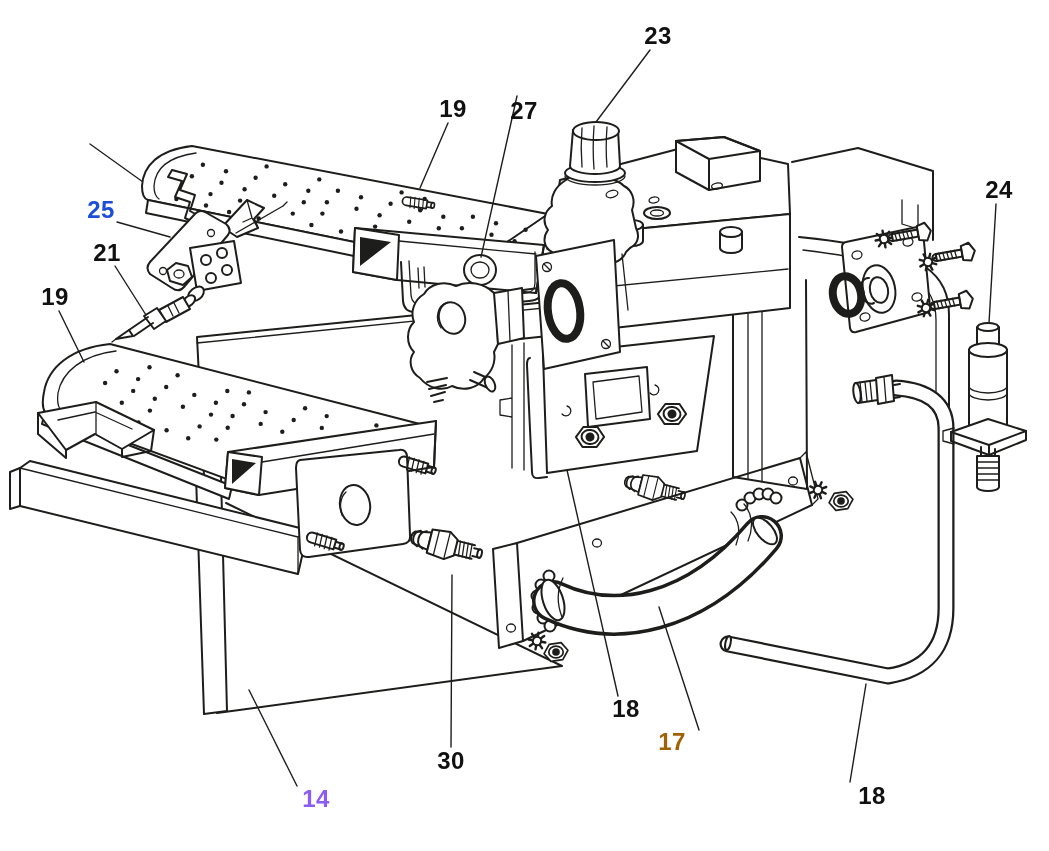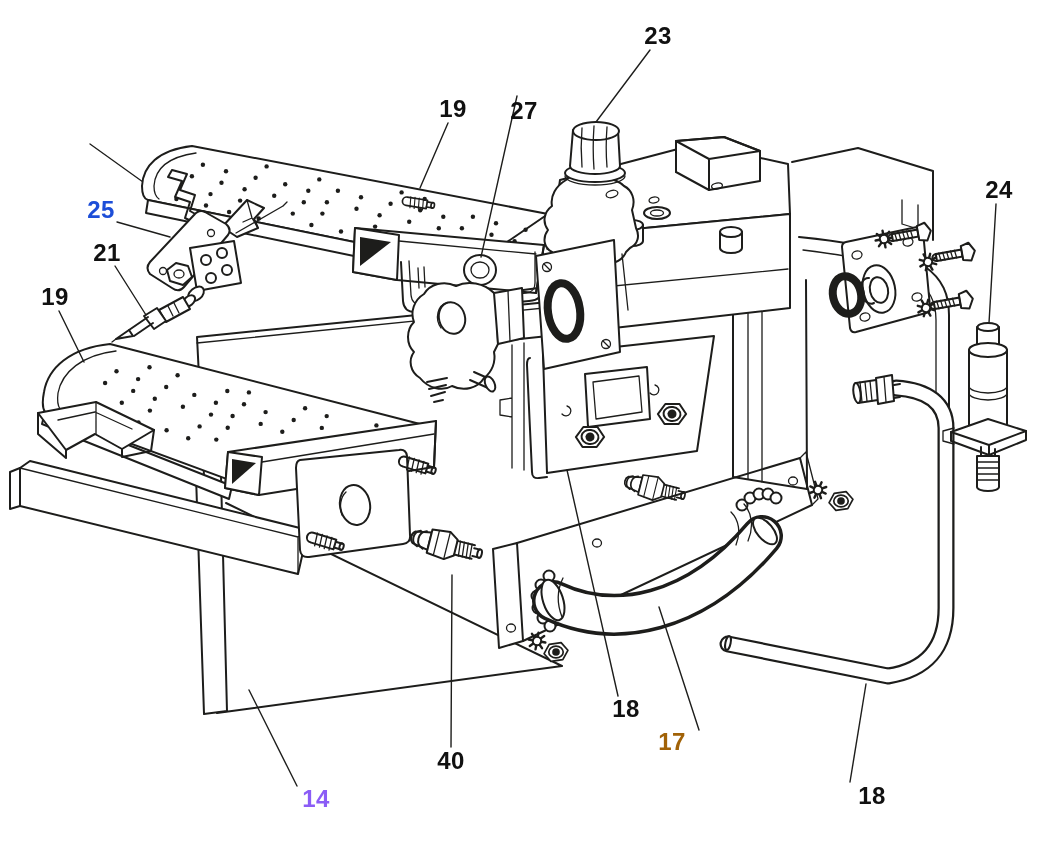--- a/index.html
+++ b/index.html
@@ -393,18 +393,18 @@
 
 <div id="callout-layer">
       <div class="callout" style="left: 658px; top: 36px; color: rgb(17, 17, 17);">23</div>
       <div class="callout" style="left: 524px; top: 82px; color: rgb(17, 17, 17); margin-top: 29px;">27</div>
       <div class="callout" style="left: 453px; top: 109px; color: rgb(17, 17, 17);">19</div>
       <div class="callout" style="left: 101px; top: 210px; color: #1d4ed8;">25</div>
       <div class="callout" style="left: 107px; top: 253px; color: rgb(17, 17, 17);">21</div>
       <div class="callout" style="left: 55px; top: 297px; color: rgb(17, 17, 17);">19</div>
       <div class="callout" style="left: 999px; top: 190px; color: rgb(17, 17, 17);">24</div>
       <div class="callout" style="left: 316px; top: 799px; color: #8b5cf6;">14</div>
-      <div class="callout" style="left: 451px; top: 761px; color: rgb(17, 17, 17);">40</div>
+      <div class="callout" style="left: 451px; top: 761px; color: rgb(17, 17, 17);">30</div>
       <div class="callout" style="left: 626px; top: 709px; color: rgb(17, 17, 17);">18</div>
       <div class="callout" style="left: 672px; top: 742px; color: #a16207;">17</div>
       <div class="callout" style="left: 872px; top: 796px; color: rgb(17, 17, 17);">18</div>
     </div>
 </div>
 
 </body></html>

